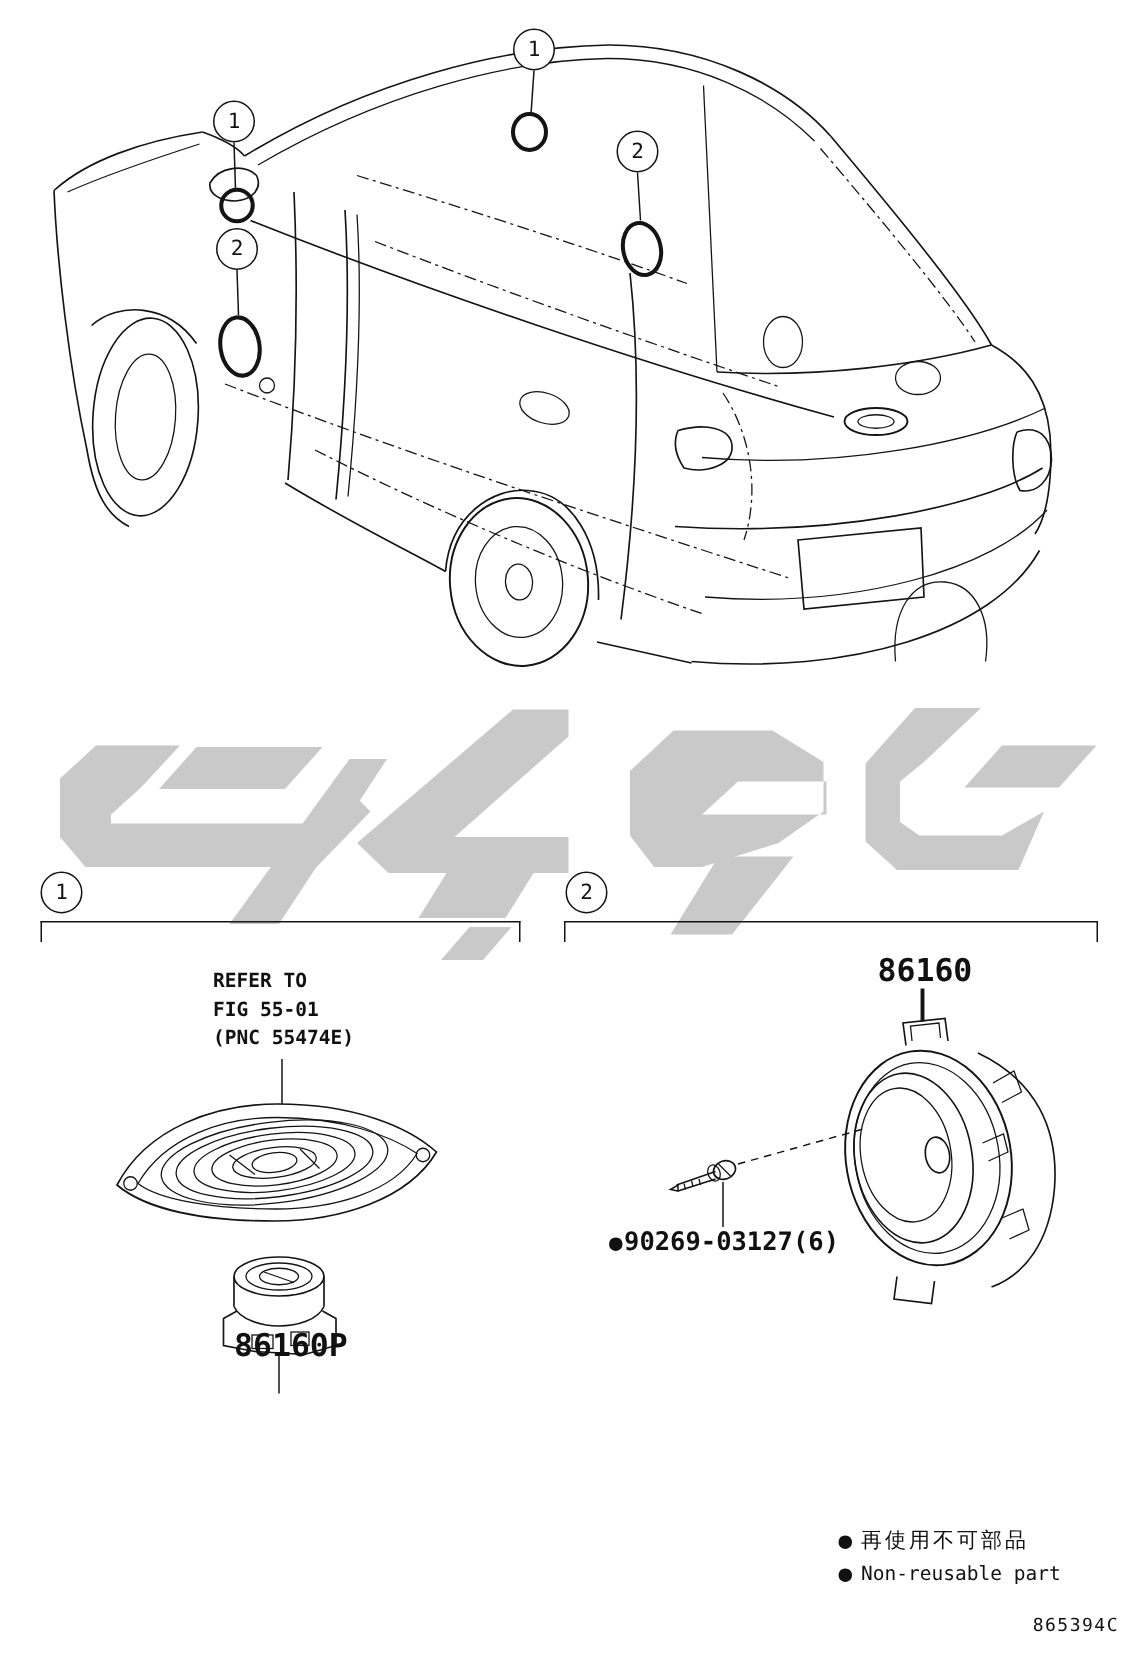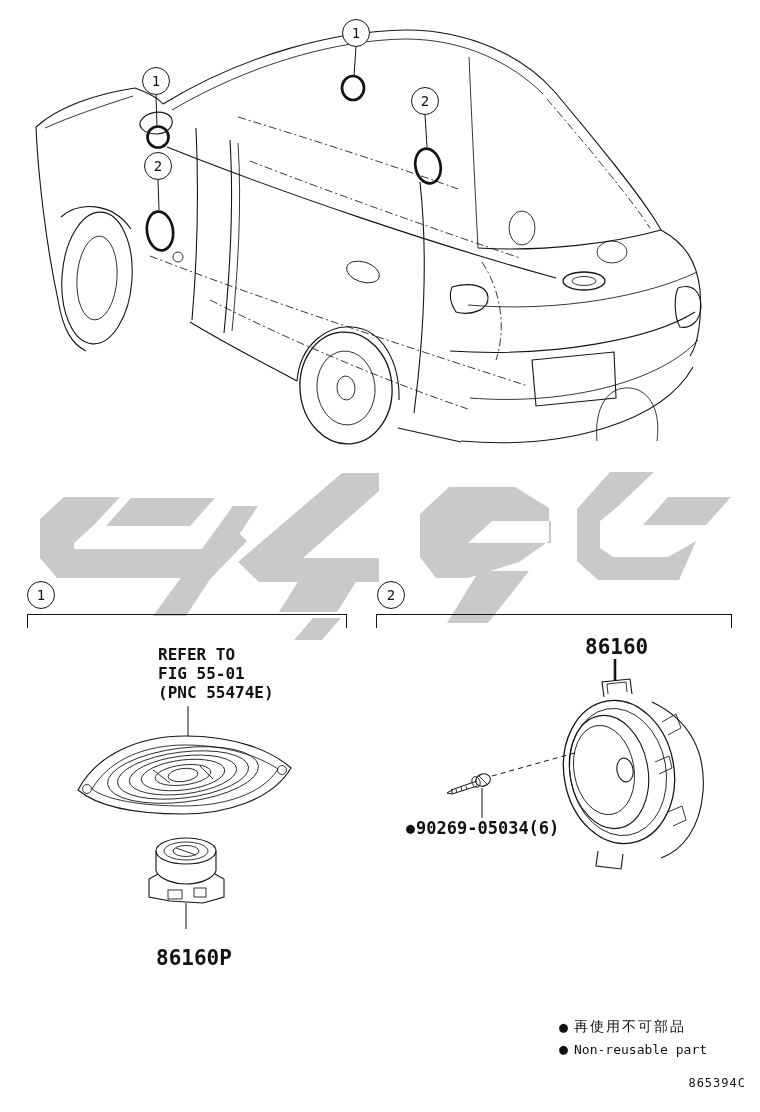--- a/index.html
+++ b/index.html
@@ -14,21 +14,21 @@
   .sw-leader{stroke-width:1;}
   .sw-thickleader{stroke-width:2.6;}
   .dashdot{stroke-dasharray:8 3 2 3;}
   .dashed{stroke-dasharray:5 4;}
   .wm{fill:#c9c9c9;}
   .callout{position:absolute;width:26px;height:26px;border:1.5px solid #141414;border-radius:50%;
            background:#fff;display:flex;align-items:center;justify-content:center;
            font-size:14px;line-height:1;z-index:3;}
   .bracket{position:absolute;height:13px;border-top:1.5px solid #141414;
            border-left:1.5px solid #141414;border-right:1.5px solid #141414;z-index:2;}
-  .note{position:absolute;left:158px;top:645px;font-weight:700;font-size:16px;line-height:19px;
+  .note{position:absolute;left:142px;top:645px;font-weight:700;font-size:13px;line-height:19px;
         white-space:pre;z-index:2;}
   .part-label{position:absolute;font-weight:700;font-size:21px;line-height:1;z-index:2;}
   .fastener-label{position:absolute;left:406px;top:820px;font-weight:700;font-size:17px;line-height:1;z-index:2;
                   display:flex;align-items:center;}
   .fastener-label .bullet{font-size:15px;margin-right:1px;}
   .legend{position:absolute;left:559px;top:1016px;z-index:2;font-size:13px;}
   .legend-row{display:flex;align-items:center;height:22px;white-space:nowrap;}
   .legend-row .bullet{font-size:15px;margin-right:6px;}
   .legend-row .jp{font-family:Liberation Sans, sans-serif;font-size:14px;letter-spacing:2px;}
   .diagram-code{position:absolute;right:14px;top:1076px;font-size:12px;letter-spacing:1px;z-index:2;}
@@ -191,26 +191,26 @@
       <ellipse class="sw-thin" cx="476" cy="782" rx="4" ry="5.5" transform="rotate(-20 476 782)"></ellipse>
       <path class="sw-thin" d="M479,776 L487,784"></path>
       <path class="sw-leader dashed" d="M492,776 L578,752"></path>
       <path class="sw-leader" d="M482,788 L482,818"></path>
     </g>
   </svg>
 
   <div class="note"><span>REFER TO</span>
 <span>FIG 55-01</span>
 <span>(PNC 55474E)</span></div>
-  <div class="part-label" style="left:156px;top:948px">86160P</div>
+  <div class="part-label" style="left:156px;top:887px">86160P</div>
 
   <div class="part-label" style="left:585px;top:637px">86160</div>
   <div class="fastener-label">
     <span class="bullet">●</span>
-      <span>90269-05034(6)</span>
+      <span>90269-03127(6)</span>
   </div>
 
   <div class="legend">
     <div class="legend-row">
       <span class="bullet">●</span>
       <span class="jp">再使用不可部品</span>
     </div>
     <div class="legend-row">
       <span class="bullet">●</span>
       <span>Non-reusable part</span>

